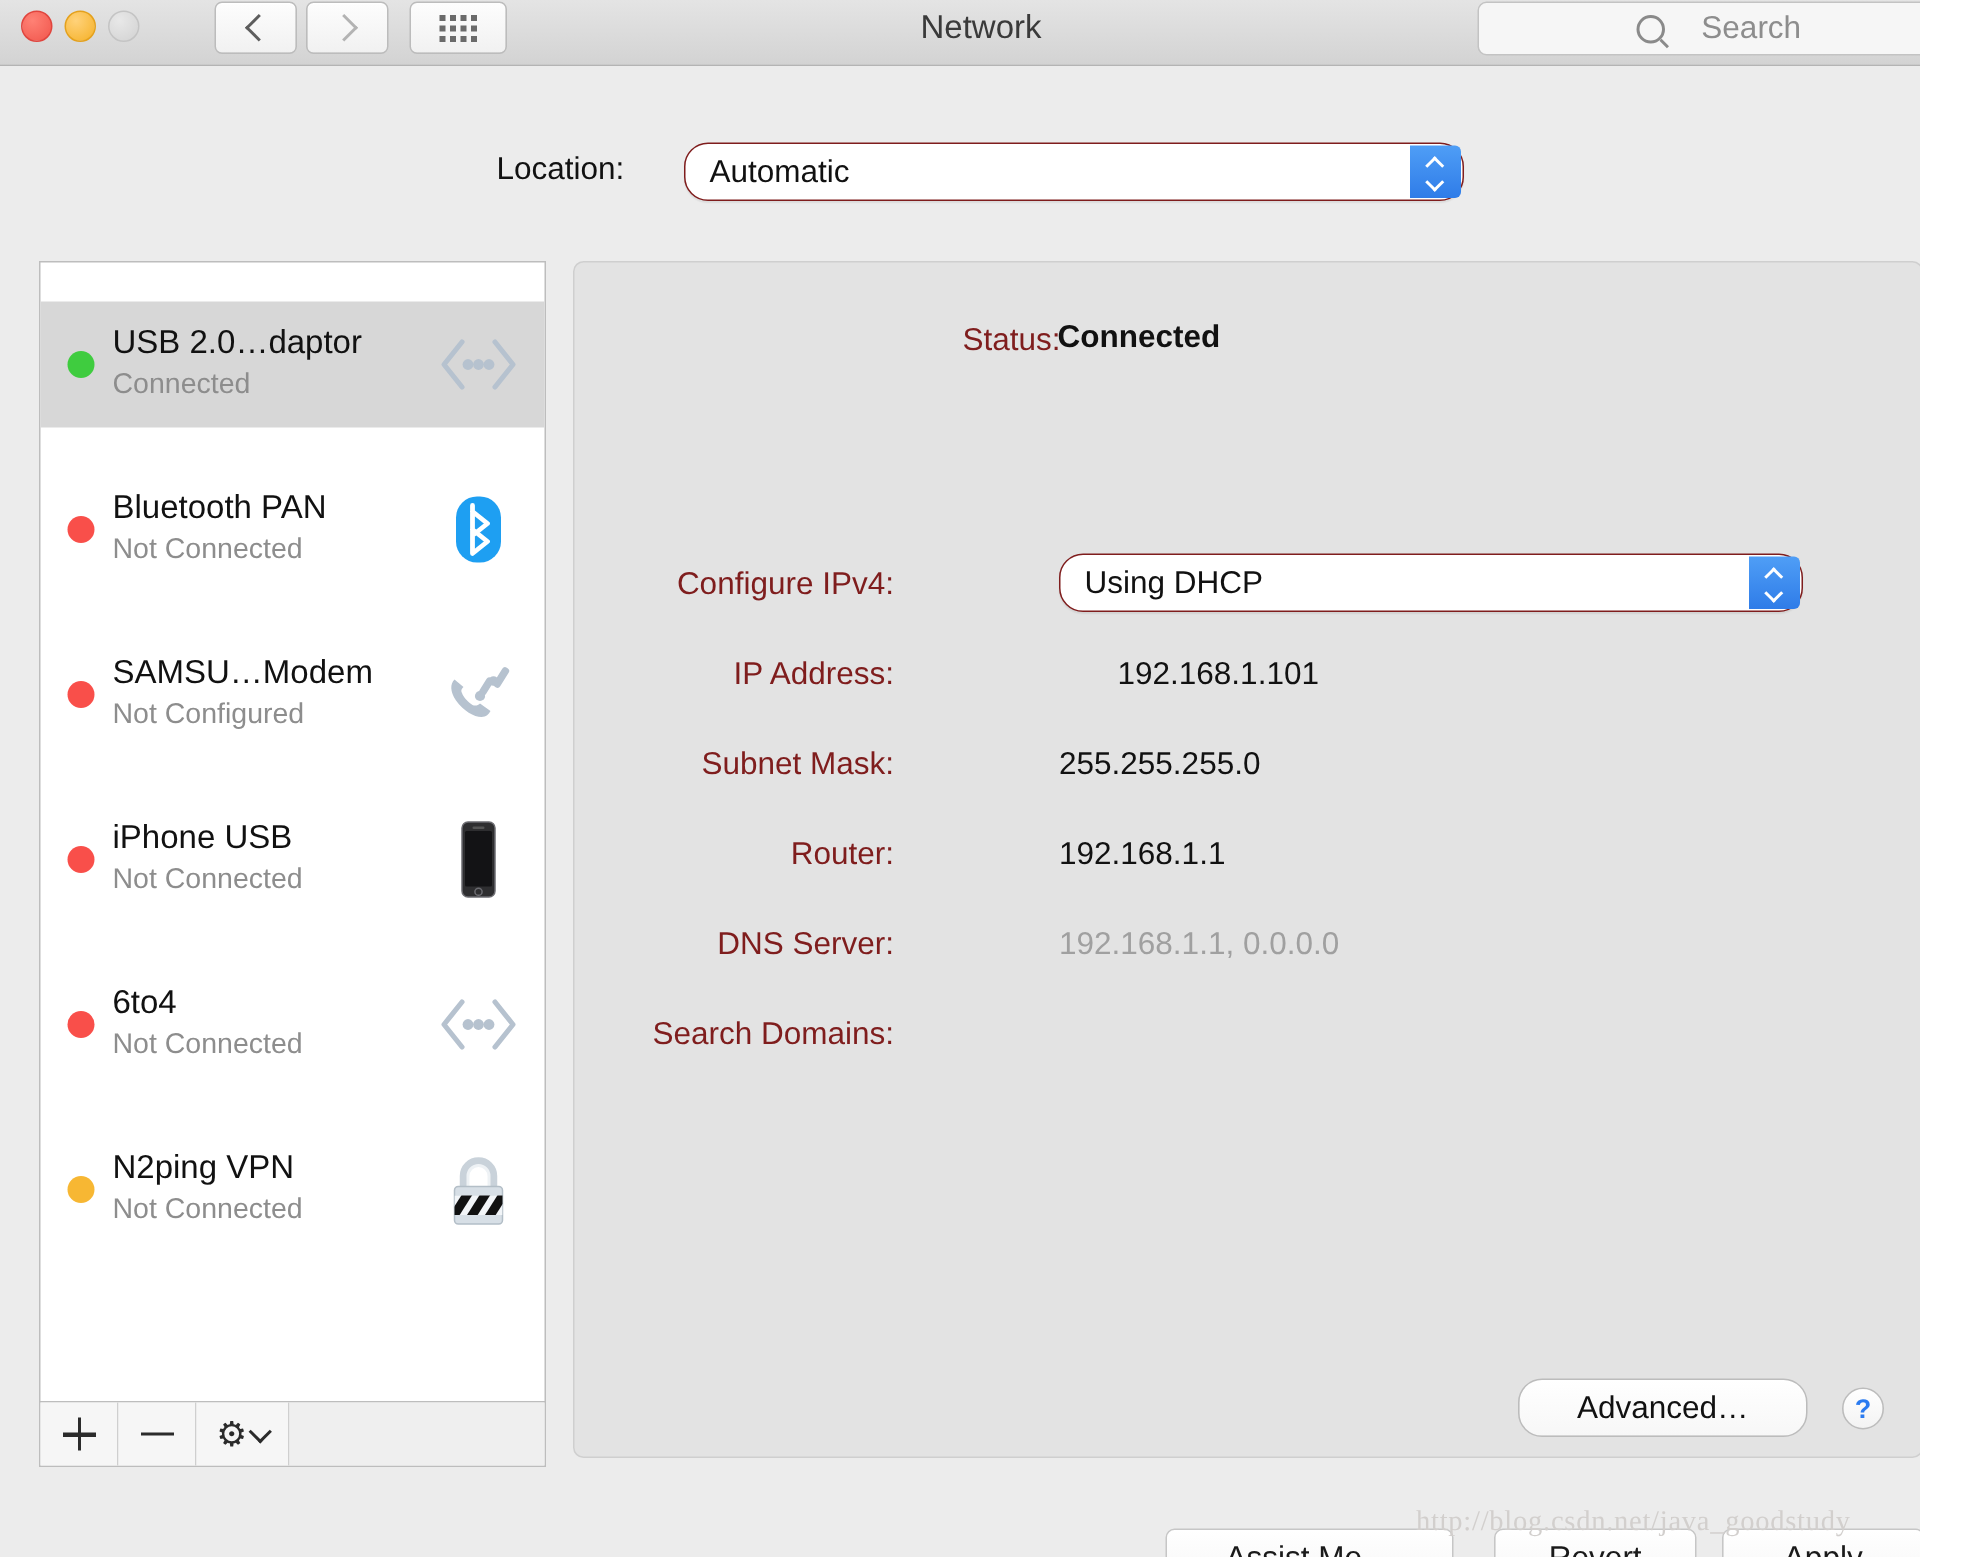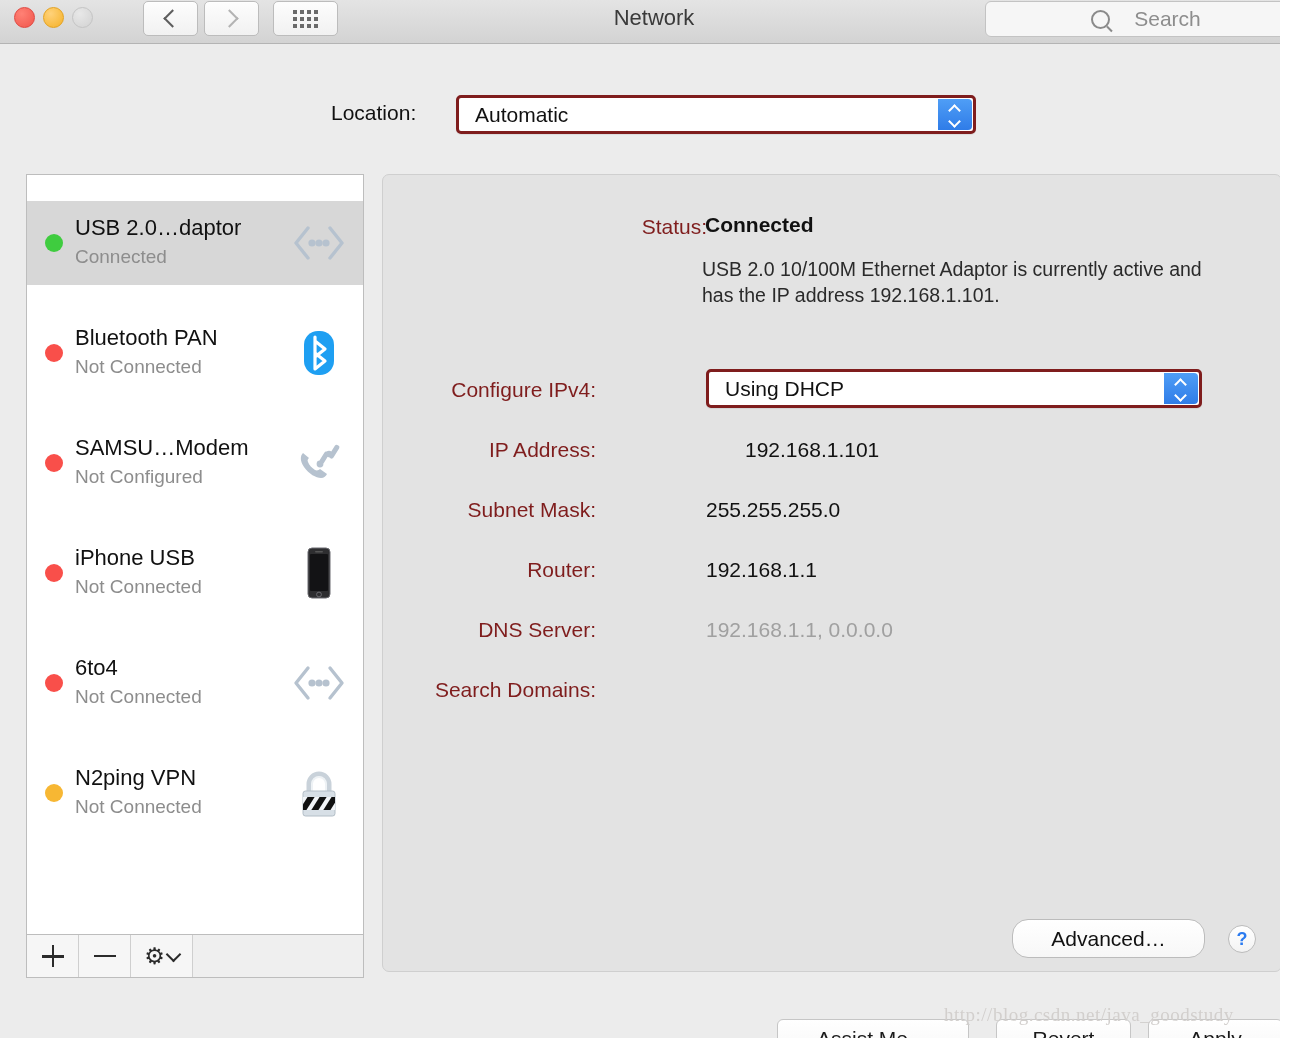--- a/index.html
+++ b/index.html
@@ -130,22 +130,22 @@
   
   .loc-label {
     position: absolute;
     left: 331px; top: 101px;
     font-size: 21px;
     color: #111;
   }
   .popup {
     position: absolute;
     background: #fff;
-    border: 3px solid #7f1d1d;
-    border-radius: 5px;
+    border: 1px solid #7f1d1d;
+    border-radius: 16px;
     box-sizing: border-box;
     box-shadow: 0 1px 1px rgba(0,0,0,0.07);
   }
   #location-popup { left: 456px; top: 95px; width: 520px; height: 39px; }
   .popup .ptext {
     position: absolute;
     left: 16px; top: 50%;
     transform: translateY(-50%);
     font-size: 21px;
     color: #111;
@@ -524,21 +524,20 @@
       <span class="caret-ic"></span>
     </div>
     <div class="tb-btn fill"></div>
   </div>
 
   <div class="panel">
     <span class="row-label" style="left:224px; top:40px; width:100px;">Status:</span>
     <span class="row-value bold" style="left:322px; top:38px;">Connected</span>
   </div>
 
-  <div class="status-desc">USB 2.0 10/100M Ethernet Adaptor is currently active and has the IP address 192.168.1.101.</div>
 
   <span class="row-label" style="left:406px; top:378px; width:190px;">Configure IPv4:</span>
   <div class="popup" id="ipv4-popup">
     <span class="ptext">Using DHCP</span>
     <span class="stepper">
       <span class="st-ch up"></span>
       <span class="st-ch down"></span>
     </span>
   </div>
 

